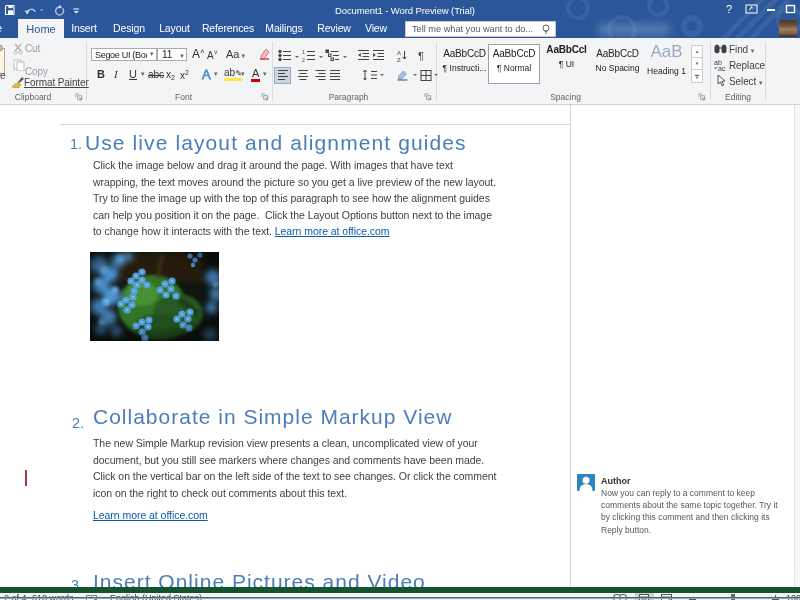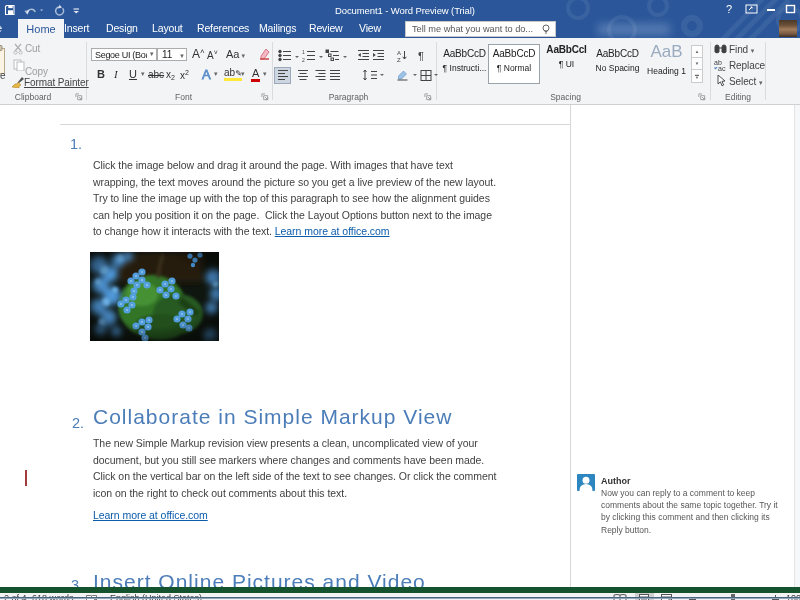--- a/index.html
+++ b/index.html
@@ -7,21 +7,21 @@
 body { font-family:"Liberation Sans", sans-serif; position:relative; background:#fff; }
 .abs { position:absolute; }
 
 
 #titlebar { left:0; top:0; width:800px; height:19px; background:#2b579a; }
 #tabrow { left:0; top:19px; width:800px; height:19px; background:#2b579a; }
 #deco { left:560px; top:0; width:240px; height:38px; overflow:hidden; }
 #title-text { left:335px; top:4.5px; width:260px; color:#fff; font-size:9.5px; letter-spacing:-0.1px; white-space:nowrap; }
 
 
-.tab { top:19px; height:19px; color:#fff; font-size:10.5px; letter-spacing:-0.15px; line-height:19px; text-align:left; }
+.tab { top:19px; height:19px; color:#fff; font-size:10.5px; letter-spacing:-0.15px; line-height:19px; text-align:center; }
 #hometab { left:18px; top:19px; width:46px; height:19px; background:#f3f4f6; color:#2b579a; font-size:11px; line-height:20px; text-align:center; }
 #tellme { left:405px; top:21px; width:151px; height:16px; background:#fff; border:1px solid #c8c8c8; font-size:9.2px; color:#555; line-height:14px; padding-left:6px; }
 
 
 #ribbon { left:0; top:38px; width:800px; height:67px; background:#f3f4f6; border-bottom:1px solid #cfd0d2; }
 .vsep { position:absolute; top:4px; bottom:6px; width:1px; background:#dadbdd; }
 .glabel { position:absolute; bottom:2px; font-size:8.5px; color:#5f6266; width:100%; text-align:center; letter-spacing:0; }
 .btn-txt { font-size:10px; color:#444; letter-spacing:-0.1px; }
 .grey { color:#9c9ea1; }
 
@@ -291,20 +291,21 @@
       <path d="M2 0 l0 9 2.4 -2.2 1.6 4 1.6 -0.7 -1.6 -3.8 3 -0.3z" fill="#fff" stroke="#3c4043" stroke-width="0.9"></path>
     </svg>
   <div class="abs btn-txt" style="left:19px;top:34px;">Select <span style="font-size:7px;color:#666;">▾</span></div>
   <div class="glabel" style="left:0;width:56px;">Editing</div>
 </div>
 
 <div class="abs" id="doc">
   <div class="abs" style="left:60px;top:19px;width:511px;height:1px;background:#d8d8d8;"></div>
 
   <div class="abs hnum" style="left:70px;top:33.5px;">1.</div>
+  <h1 class="abs doch" style="left:85px;top:27px;letter-spacing:1.1px;">Use live layout and alignment guides</h1>
   <div class="abs para" style="left:93px;top:52px;">Click the image below and drag it around the page. With images that have text<br>wrapping, the text moves around the picture so you get a live preview of the new layout.<br>Try to line the image up with the top of this paragraph to see how the alignment guides<br>can help you position it on the page.&nbsp; Click the Layout Options button next to the image<br>to change how it interacts with the text. <a class="lnk" href="#">Learn more at office.com</a></div>
 
   <div class="abs" style="left:90px;top:147px;width:129px;height:89px;overflow:hidden;">
     <svg width="129" height="89" viewBox="0 0 129 89">
       <defs>
         <filter id="b3" x="-50%" y="-50%" width="200%" height="200%">
             <feGaussianBlur stdDeviation="3"></feGaussianBlur>
           </filter>
         <filter id="b2" x="-50%" y="-50%" width="200%" height="200%">
             <feGaussianBlur stdDeviation="1.8"></feGaussianBlur>

